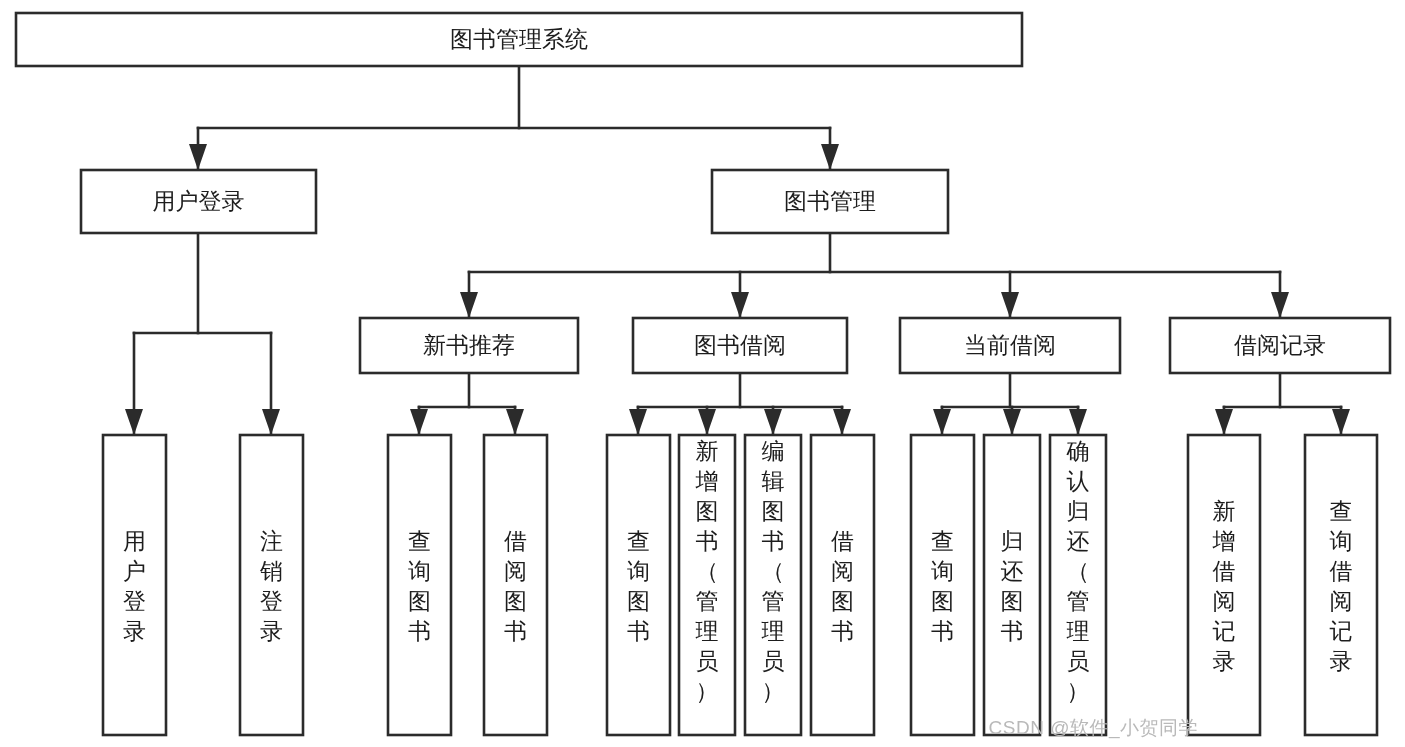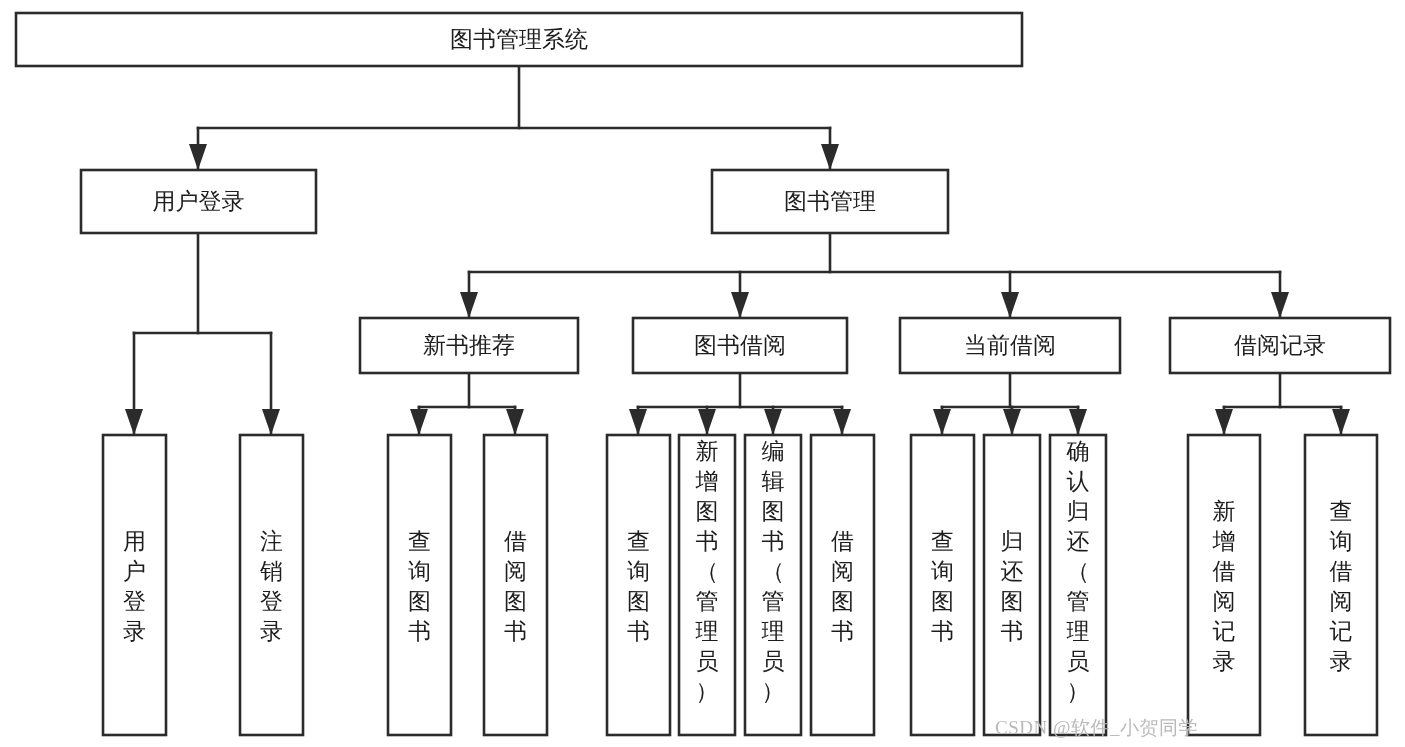--- a/index.html
+++ b/index.html
@@ -51,21 +51,21 @@
   .node-label-vertical {
     font-family: "Liberation Sans", "DejaVu Sans", sans-serif;
     fill: #1d1d1d;
     font-size: 23px;
     text-anchor: middle;
   }
   .watermark {
     position: absolute;
     right: 10px;
     bottom: 6px;
-    font-family: Liberation Serif, serif;
+    font-family: Liberation Sans, sans-serif;
     font-size: 19px;
     color: #b9b9b9;
     letter-spacing: 0.5px;
     white-space: nowrap;
     user-select: none;
     margin-left: 24px;
   }
 </style>
 </head>
 <body>

